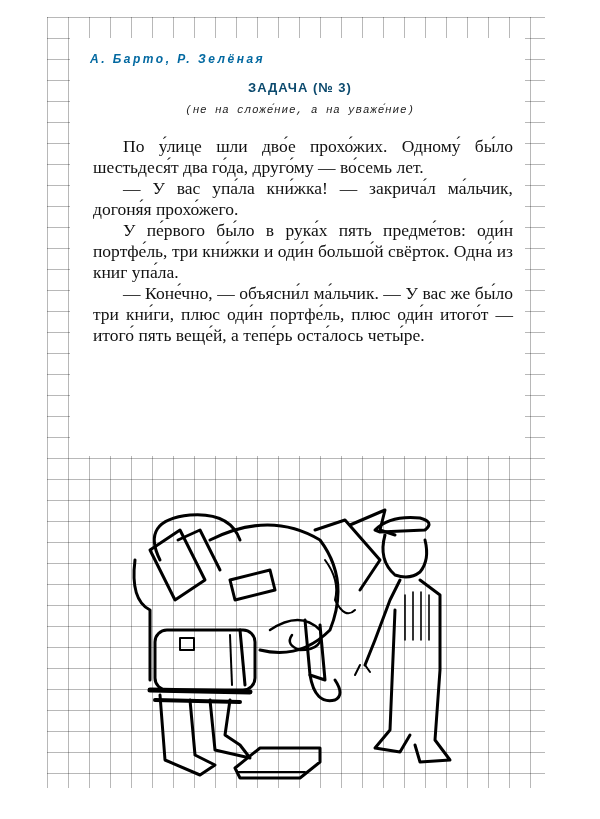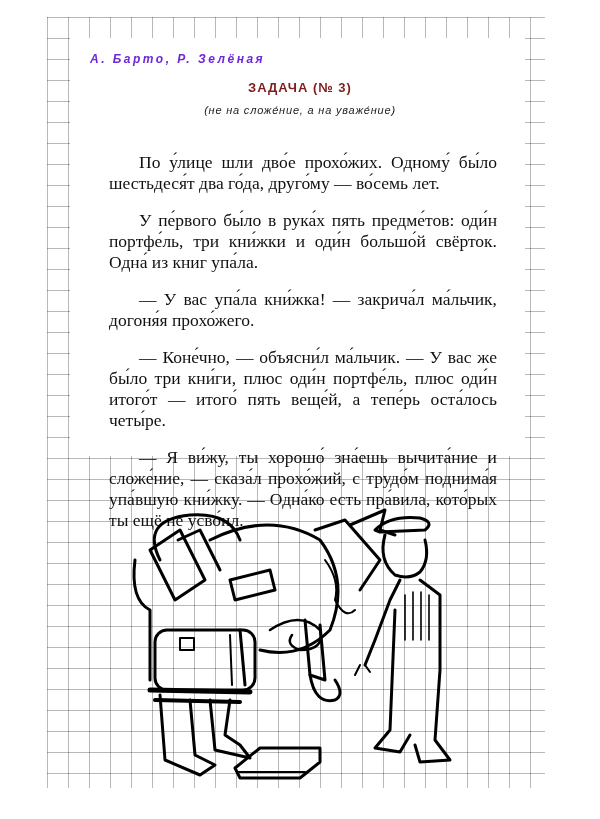--- a/index.html
+++ b/index.html
@@ -11,57 +11,56 @@
         repeating-linear-gradient(to right, rgba(0,0,0,0.28) 0 1px, transparent 1px 21px),
         repeating-linear-gradient(to bottom, rgba(0,0,0,0.28) 0 1px, transparent 1px 21px);
       background-size: 21px 21px;
     }
     .text-mask {
       position: absolute; left: 70px; top: 38px; width: 455px; height: 418px; background: #fff;
     }
     .author {
       position: absolute; left: 90px; top: 52px;
       font-family: "Liberation Sans", sans-serif; font-style: italic; font-weight: bold;
-      font-size: 12px; letter-spacing: 2.5px; color: #6d28d9;
+      font-size: 12px; letter-spacing: 2.5px; color: #0369a1;
     }
     .title {
       position: absolute; left: 0; top: 80px; width: 600px; text-align: center;
       font-family: "Liberation Sans", sans-serif; font-weight: bold; font-size: 13px;
-      letter-spacing: 1px; color: #7f1d1d;
+      letter-spacing: 1px; color: #0c4a6e;
     }
     .subtitle {
       position: absolute; left: 0; top: 104px; width: 600px; text-align: center;
-      font-family: Liberation Sans, sans-serif; font-style: italic; font-size: 11px;
+      font-family: Liberation Mono, monospace; font-style: italic; font-size: 11px;
       letter-spacing: 0.8px; color: #222;
     }
     .body-text {
       position: absolute; left: 93px; top: 136px; width: 420px;
       font-family: "Liberation Serif", serif; font-size: 17.5px; line-height: 21px;
       color: #111; text-align: justify;
     }
-    .body-text p { margin: 16px; text-indent: 30px; }
+    .body-text p { margin: 0; text-indent: 30px; }
     .illustration { position: absolute; left: 120px; top: 500px; width: 420px; height: 280px; }
   </style>
 </head>
 <body>
 
 <div class="page">
   <div class="grid"></div>
   <div class="text-mask"></div>
 
   <div class="author">А. Барто, Р. Зелёная</div>
   <div class="title">ЗАДАЧА (№ 3)</div>
   <div class="subtitle">(не на сложе́ние, а на уваже́ние)</div>
 
   <div class="body-text">
     <p>По у́лице шли дво́е прохо́жих. Одному́ бы́ло шестьдеся́т два го́да, друго́му — во́семь лет.</p>
+    <p>— У вас упа́ла кни́жка! — закрича́л ма́льчик, догоня́я прохо́жего.</p>
     <p>У пе́рвого бы́ло в рука́х пять предме́тов: оди́н портфе́ль, три кни́жки и оди́н большо́й свёрток. Одна́ из книг упа́ла.</p>
-    <p>— У вас упа́ла кни́жка! — закрича́л ма́льчик, догоня́я прохо́жего.</p>
     <p>— Коне́чно, — объясни́л ма́льчик. — У вас же бы́ло три кни́ги, плюс оди́н портфе́ль, плюс оди́н итого́т — итого́ пять веще́й, а тепе́рь оста́лось четы́ре.</p>
-    <p>— Я ви́жу, ты хорошо́ зна́ешь вычита́ние и сложе́ние, — сказа́л прохо́жий, с трудо́м поднима́я упа́вшую кни́жку. — Одна́ко есть пра́вила, кото́рых ты ещё не усво́ил.</p>
   </div>
 
   <svg class="illustration" viewBox="0 0 420 280" fill="none" stroke="#000" stroke-width="3" stroke-linecap="round" stroke-linejoin="round">
 
     <path d="M40 60 Q20 20 70 15 Q110 12 120 40"></path>
     <path d="M15 60 Q10 100 30 110 L30 180"></path>
 
     <path d="M30 50 L60 30 L85 80 L55 100 Z"></path>
     <path d="M58 40 L80 30 L100 70"></path>
 

